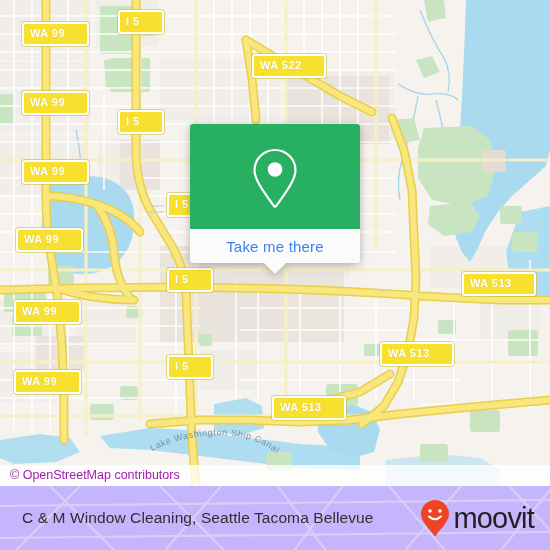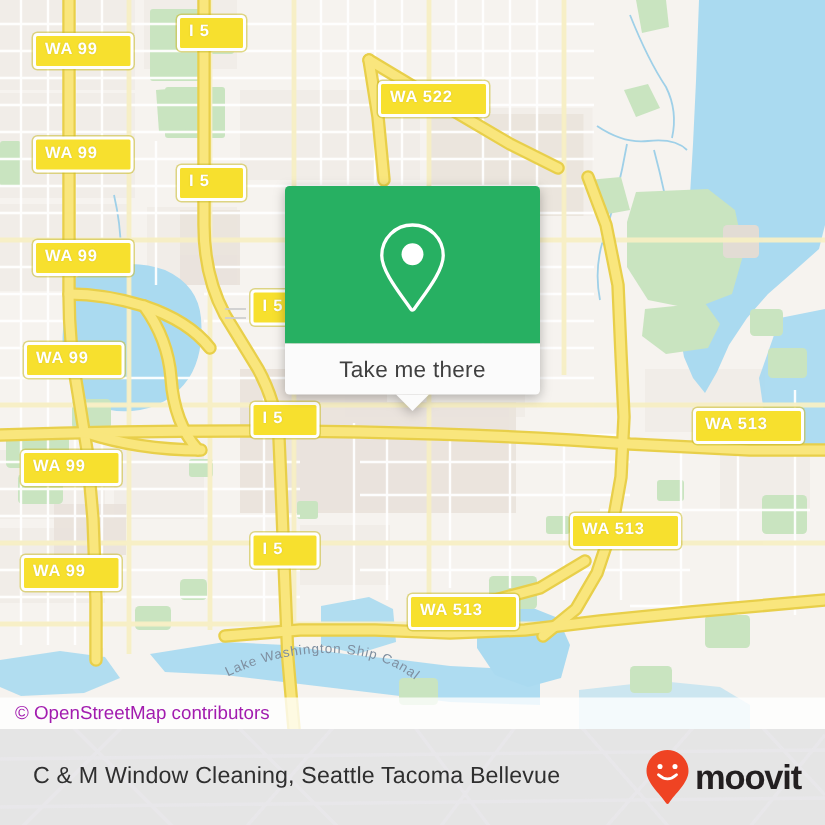--- a/index.html
+++ b/index.html
@@ -61,60 +61,60 @@
     background: #27b062;
     border-radius: 3px 3px 0 0;
     display: flex; align-items: center; justify-content: center;
   }
   .popup-foot {
     height: 34px;
     background: #fbfbfb;
     border-radius: 0 0 3px 3px;
     display: flex; align-items: center; justify-content: center;
     font-size: 15px;
-    color: #404040;
+    color: #3b82f6;
     letter-spacing: .2px;
   }
   .popup-tip {
     position: absolute;
     left: 50%; top: 139px;
     width: 0; height: 0;
     margin-left: -11px;
     border-left: 11px solid transparent;
     border-right: 11px solid transparent;
     border-top: 11px solid #fbfbfb;
   }
 
   
   .footer {
     position: absolute;
     left: 0; top: 486px;
     width: 550px; height: 64px;
-    background: #e5e5e5;
+    background: #c4b5fd;
     overflow: hidden;
   }
   .footer-wm { position: absolute; left: 0; top: 0; opacity: .5; }
   .footer-title {
     position: absolute;
     left: 22px; top: 0; height: 64px;
     display: flex; align-items: center;
     font-size: 15.5px;
     color: #2f2f2f;
     letter-spacing: .1px;
     z-index: 2;
   }
   .brand {
     position: absolute;
     right: 16px; top: 0; height: 64px;
     display: flex; align-items: center; gap: 3px;
     z-index: 2;
   }
   .brand-word {
-    font-size: 23px;
-    font-weight: bold;
+    font-size: 29px;
+    font-weight: normal;
     color: #231f20;
     letter-spacing: -0.8px;
     line-height: 1;
   }
 </style>
 </head>
 <body>
 
 <div id="page">
 

